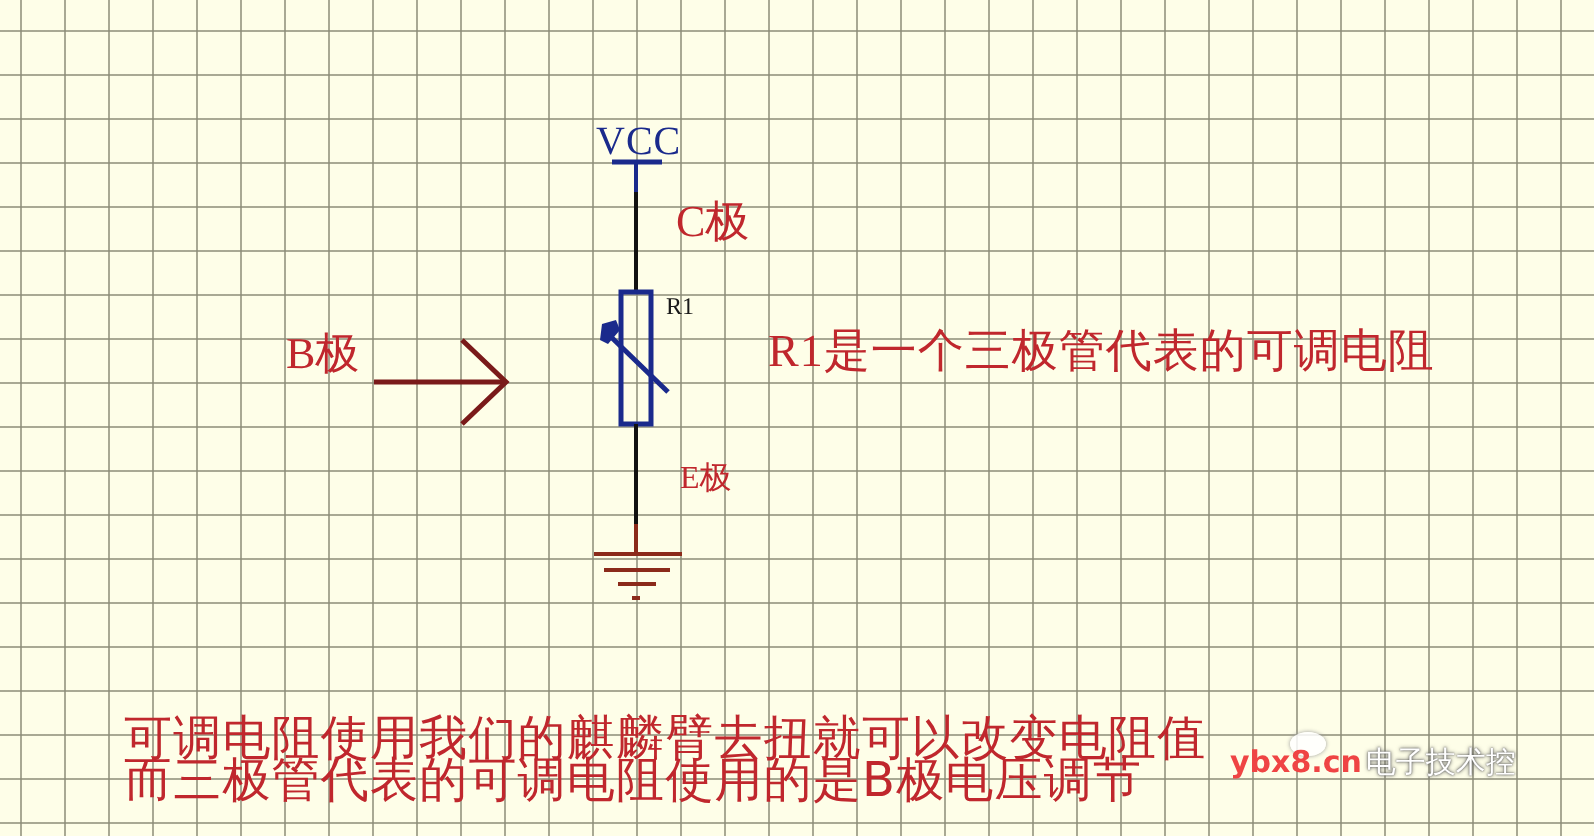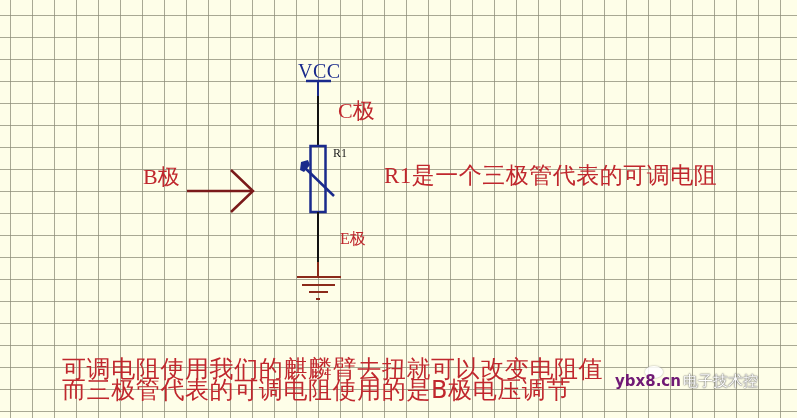--- a/index.html
+++ b/index.html
@@ -19,21 +19,21 @@
   .vcc { left: 298px; top: 60px; font-size: 20px; color: #1a2a8c; letter-spacing: 0.5px; }
   .r1 { left: 333px; top: 146px; font-size: 12px; color: #1a1a1a; }
   .cpole { left: 338px; top: 96px; font-size: 22px; }
   .epole { left: 340px; top: 229px; font-size: 16px; text-align: center; }
   .bpole { left: 143px; top: 162px; font-size: 22px; }
   .desc { left: 384px; top: 160px; font-size: 23px; letter-spacing: 0.5px; }
   .note { left: 62px; font-size: 24px; font-family: "DejaVu Sans", "Liberation Sans", sans-serif; color: #c0272d; letter-spacing: 0.6px; margin-top: 33px; }
   .note1 { top: 320px; }
   .note2 { top: 341px; }
   .wm { left: 615px; top: 372px; font-size: 15px; font-family: "DejaVu Sans", sans-serif; }
-  .wm-site { color: #701a75; font-weight: bold; margin-top: 35px; }
+  .wm-site { color: #ef4444; font-weight: bold; margin-top: 35px; }
   .wm-name { color: #ffffff; font-weight: normal; text-shadow: 0 0 2px #666, 0 0 1px #444; margin-left: 2px; }
   .wm-logo { position: absolute; left: 645px; top: 366px; width: 18px; height: 12px; border-radius: 50%; background: rgba(255,255,255,0.85); box-shadow: 0 0 2px #999; }
 </style>
 </head>
 <body>
 
 <svg class="schem" width="797" height="418">
 
   <g>
     <line x1="306" y1="81" x2="331" y2="81" stroke="#1a2a8c" stroke-width="2.5"></line>

